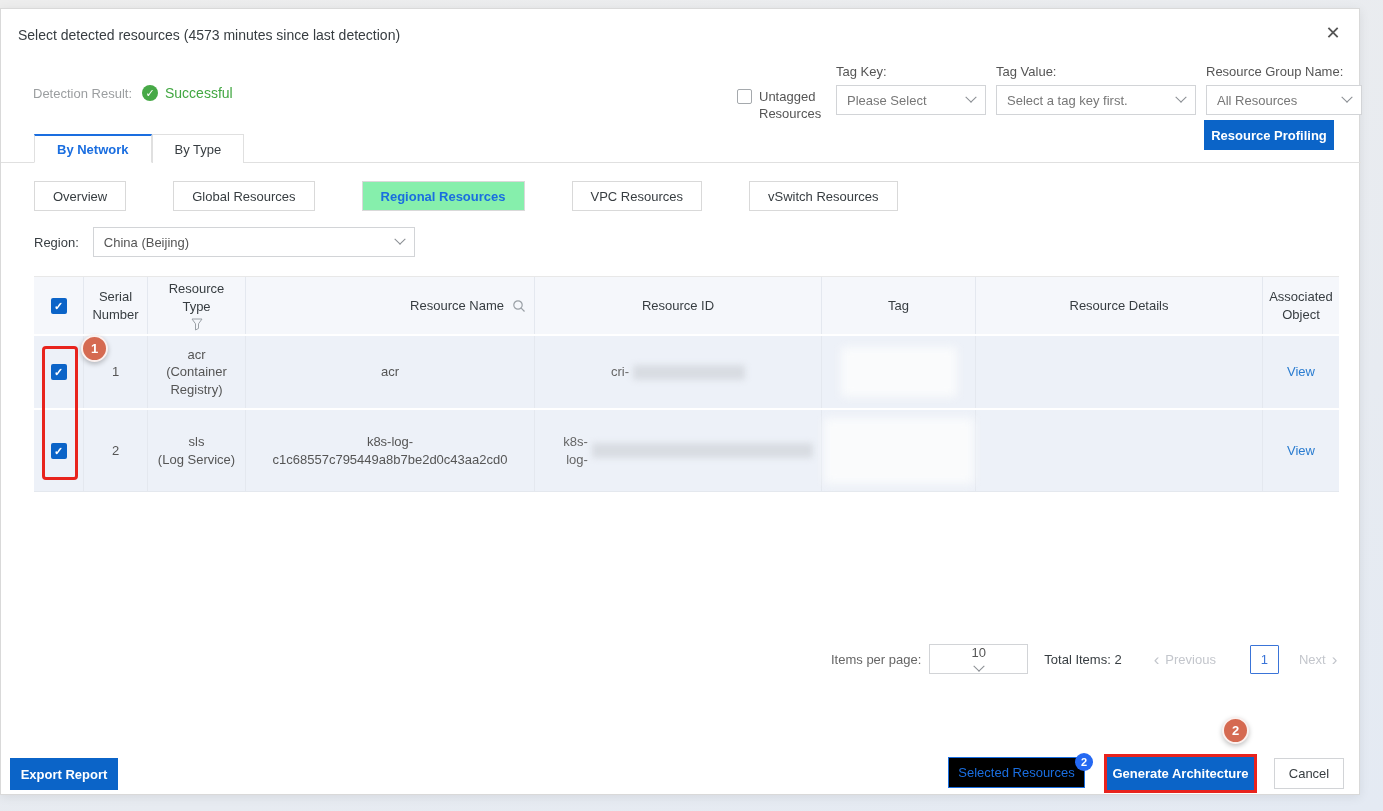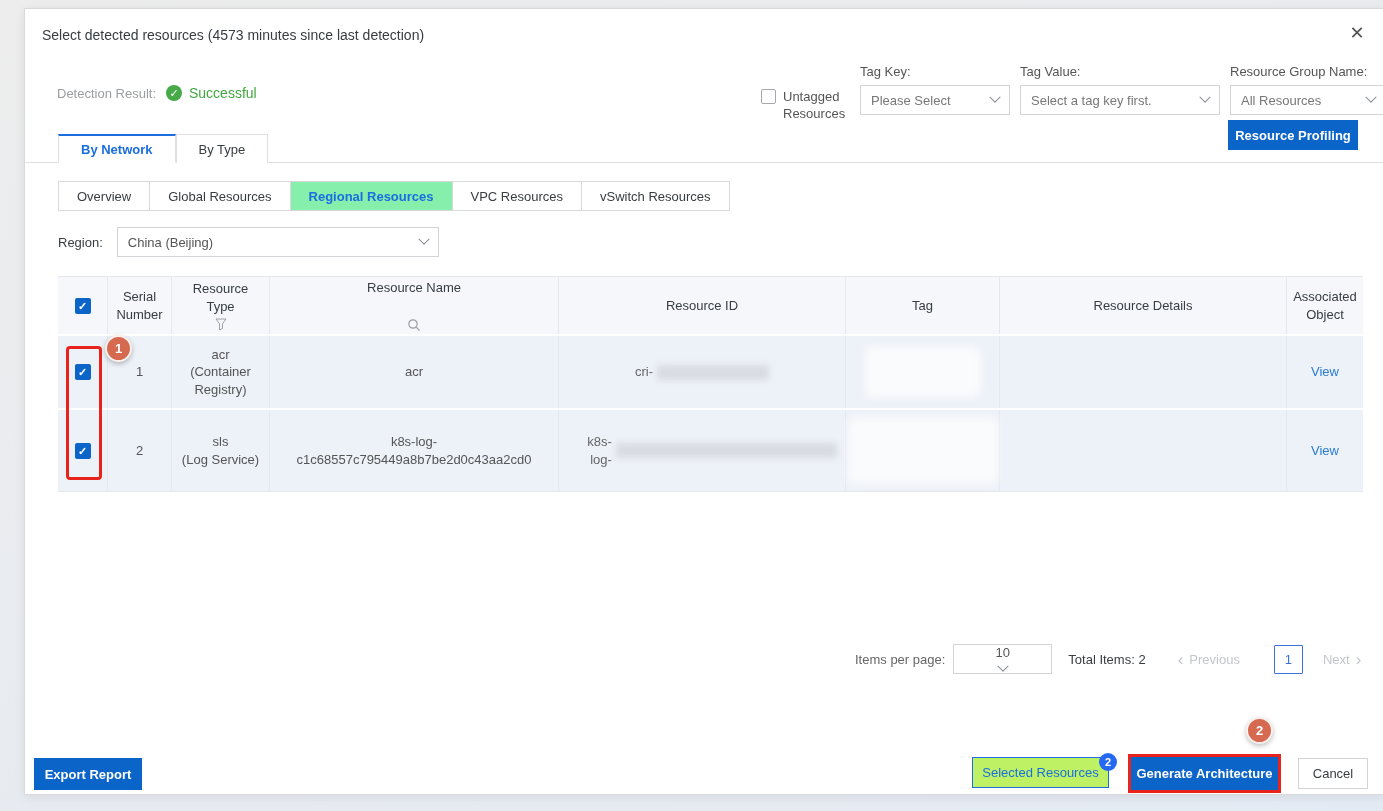--- a/index.html
+++ b/index.html
@@ -1,21 +1,21 @@
 <!DOCTYPE html>
 <html><head>
 <meta charset="utf-8">
 <style>
   * { box-sizing: border-box; margin: 0; padding: 0; }
   html,body { width:1383px; height:811px; overflow:hidden;
     font-family:"Liberation Sans", sans-serif; }
   body { background: linear-gradient(160deg,#ededed 0%,#e4eaf3 100%); }
 
   .modal {
-    position:absolute; left:24px; top:8px; width:1360px; height:787px;
+    position:absolute; left:0; top:8px; width:1360px; height:787px;
     background:#fff; border:1px solid #d9d9d9;
     box-shadow:0 2px 10px rgba(0,0,0,.08);
   }
   .abs { position:absolute; }
 
   
   .dlg-title { left:17px; top:18px; font-size:14px; color:#373d41; }
   .close-x { right:14px; top:12px; font-size:18px; color:#555; cursor:pointer;
     width:24px; height:24px; text-align:center; line-height:24px; }
 
@@ -48,21 +48,21 @@
 
   
   .tabbar { left:0; top:125px; width:1360px; height:29px; border-bottom:1px solid #e0e0e0; }
   .tabs { display:flex; margin-left:33px; height:29px; }
   .tab { height:29px; padding:0 22px; font-size:13px; display:flex; align-items:center;
     background:#fff; color:#373d41; cursor:pointer; border:1px solid #e0e0e0; border-bottom:none; }
   .tab.active { color:#1a6ee0; font-weight:bold; border-top:2px solid #1a6ee0;
     position:relative; z-index:2; margin-bottom:-1px; background:#fff; border-bottom:1px solid #fff; }
 
   
-  .subtabs { left:33px; top:172px; display:flex; }
+  .subtabs { left:33px; top:172px; display:flex;gap:48px; }
   .subtab { height:30px; padding:0 18px; display:flex; align-items:center;
     border:1px solid #d9d9d9; margin-left:-1px; font-size:13px; color:#373d41;
     background:#fff; cursor:pointer; white-space:nowrap; }
   .subtab:first-child { margin-left:0; }
   .subtab.active { color:#1a6ee0; font-weight:bold; background:#86efac; position:relative; z-index:2; }
 
   
   .region-row { left:33px; top:218px; display:flex; align-items:center; }
   .region-label { font-size:13px; color:#373d41; margin-right:14px; }
   .region-dd { width:322px; color:#555; }
@@ -87,21 +87,21 @@
   .assoc-h { word-break:break-all; padding:2px 6px; }
   .idcell { flex-direction:row; color:#666; }
   .blur-id { height:15px; background:#d8dce2; border-radius:2px; filter:blur(3px); margin-left:4px; }
   .blur-id.b1 { width:112px; }
   .blur-id.b2 { width:228px; }
   .blur-tag { background:#fafbfc; border-radius:3px; filter:blur(5px); }
   .blur-tag.t1 { width:116px; height:50px; }
   .blur-tag.t2 { width:150px; height:66px; }
   .link { color:#2a7cd0; cursor:pointer; }
   .funnel { margin-top:2px; }
-  .name-h { flex-direction:column; gap:21px;justify-content:flex-end; }
+  .name-h { flex-direction:row; gap:8px;justify-content:flex-end; }
 
   
   .red-rect { left:41px; top:337px; width:36px; height:134px;
     border:3px solid #e8231d; border-radius:4px; z-index:5; pointer-events:none; }
   .step-circle { width:27px; height:27px; border-radius:50%; background:#d56a51;
     border:2px solid rgba(255,255,255,.9); color:#fff; font-size:13px; font-weight:bold;
     display:flex; align-items:center; justify-content:center; z-index:6;
     box-shadow:0 2px 5px rgba(0,0,0,.25); }
   .step1 { left:80px; top:326px; }
   .step2 { left:1221px; top:708px; }
@@ -114,21 +114,21 @@
   .nav-btn { font-size:13px; color:#c3c6cc; display:flex; align-items:center; gap:6px; }
   .prev { margin-left:32px; }
   .next { margin-left:20px; }
   .nav-arrow { font-size:17px; line-height:1; color:#c3c6cc; }
   .page-box { width:29px; height:29px; border:1px solid #3a74d8; color:#3a74d8;
     display:flex; align-items:center; justify-content:center; font-size:13px;
     margin-left:34px; border-radius:1px; cursor:pointer; }
 
   
   .export { left:9px; top:749px; width:108px; height:32px; }
-  .sel-res { left:947px; top:748px; width:137px; height:31px; background:#bef264;
+  .sel-res { left:947px; top:748px; width:137px; height:31px; background:#000000;
     border:1px solid #1a6ee0; color:#1a6ee0; font-size:13px; cursor:pointer; }
   .badge { left:1074px; top:744px; width:18px; height:18px; border-radius:50%;
     background:#2468f2; color:#fff; font-size:11px; font-weight:bold;
     display:flex; align-items:center; justify-content:center; z-index:4; }
   .gen-wrap { left:1103px; top:745px; border:3px solid #e8231d; z-index:3; }
   .gen-btn { width:147px; height:33px; display:block; }
   .cancel { left:1273px; top:749px; width:70px; height:31px; background:#fff;
     border:1px solid #d2d4d7; color:#373d41; font-size:13px; cursor:pointer; }
 </style>
 </head>

